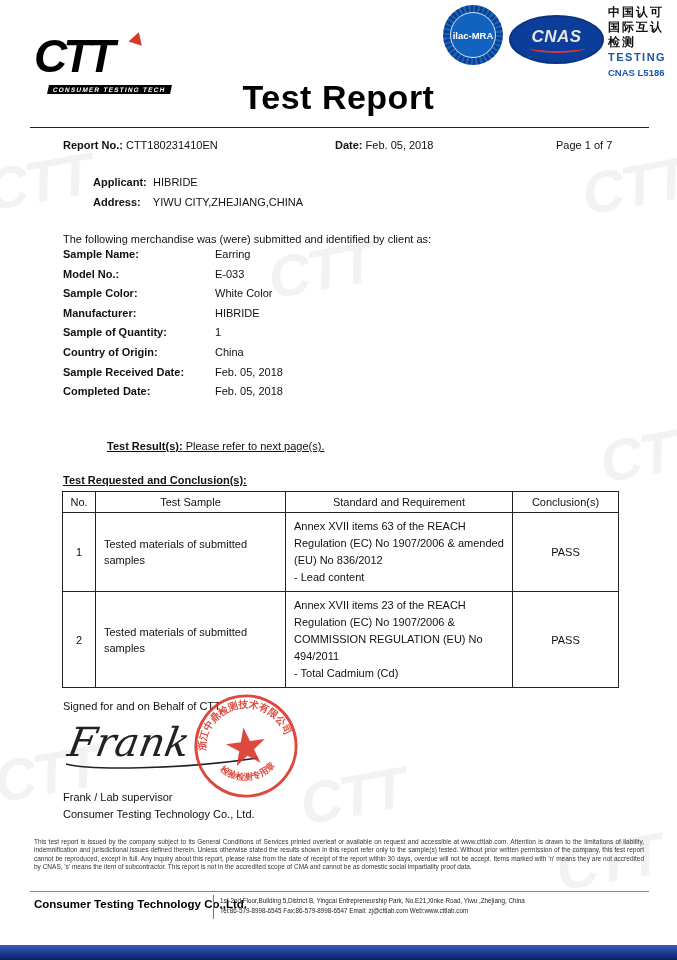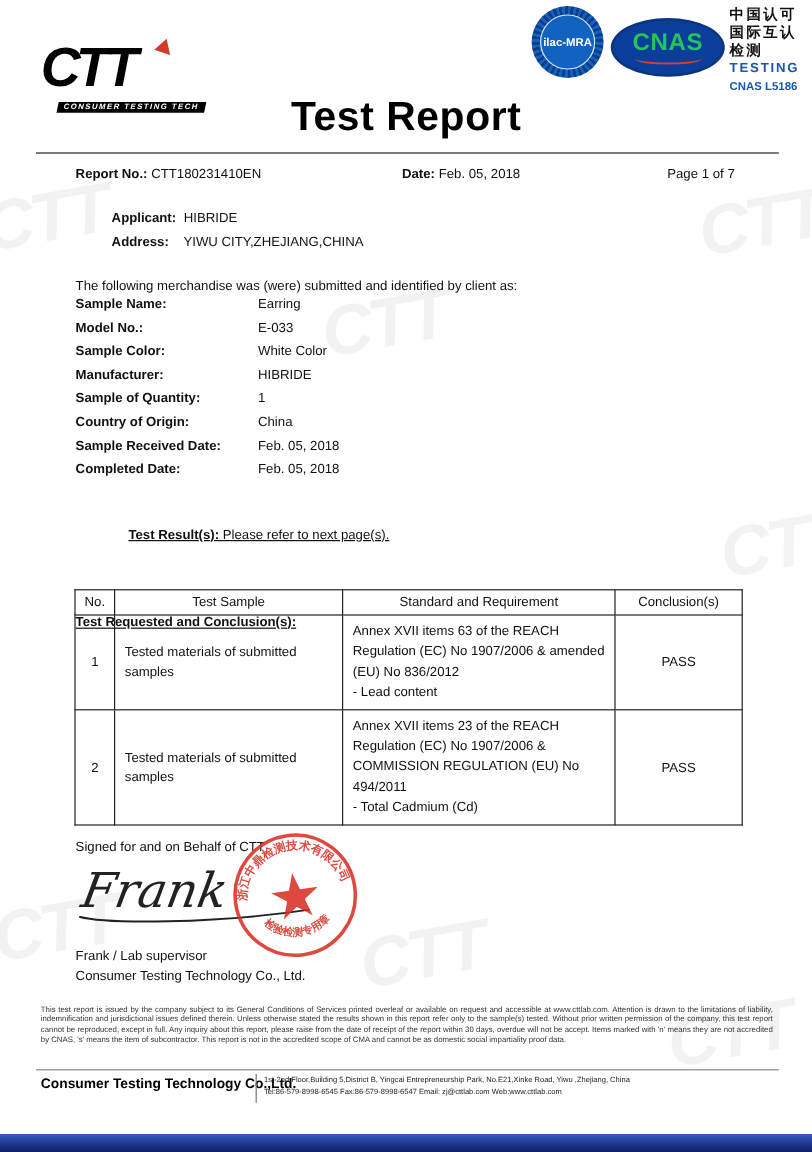--- a/index.html
+++ b/index.html
@@ -49,21 +49,21 @@
     width:46px; height:46px; border-radius:50%; background:#1263c0;
     border:1px solid #d9e6f7; display:flex; align-items:center; justify-content:center;
     color:#fff; font-size:9.5px; font-weight:bold;
   }
   .badge-cnas {
     position:absolute; left:509px; top:15px; width:95px; height:49px;
     background:#0b3e9b; border-radius:50%;
     display:flex; flex-direction:column; align-items:center; justify-content:center;
     border:2px solid #0a347f;
   }
-  .badge-cnas-text { color:#22c55e; font-size:20px; font-weight:bold; letter-spacing:0.5px; }
+  .badge-cnas-text { color:#e5e5e5; font-size:17px; font-weight:bold; font-style:italic; letter-spacing:0.5px; }
   .badge-cnas-swoosh {
     width:56px; height:10px; border-bottom:2px solid #e03a2f;
     border-radius:50%; margin-top:-4px;
   }
   .accred-block { position:absolute; left:608px; top:5px; line-height:15px; white-space:nowrap; }
   .accred-cn { font-size:12px; font-weight:bold; letter-spacing:2px; color:#111; }
   .accred-testing { font-size:11px; font-weight:bold; letter-spacing:1.5px; color:#1a56b0; }
   .accred-no { font-size:9.5px; font-weight:bold; color:#1a56b0; }
 
   .header-rule { position:absolute; left:30px; right:28px; top:127px; border-top:1.5px solid #222; }
@@ -84,21 +84,21 @@
   
   .fields { position:absolute; left:63px; top:248px; font-size:11px; }
   .frow { display:flex; height:19.6px; align-items:flex-start; }
   .frow .flbl { width:152px; font-weight:bold; }
 
   
   .test-result { position:absolute; left:63px; top:440px; font-size:11px; }
   .test-result .tr-lbl { font-weight:bold; text-decoration:underline;margin-left:44px; }
   .test-result .tr-val { text-decoration:underline; }
 
-  .table-title { position:absolute; left:63px; top:474px; font-size:11px; font-weight:bold; text-decoration:underline;margin-top:39px; }
+  .table-title { position:absolute; left:63px; top:474px; font-size:11px; font-weight:bold; text-decoration:underline; }
 
   table.results {
     position:absolute; left:62px; top:491px; width:556px;
     border-collapse:collapse; font-size:11px; table-layout:fixed;
   }
   table.results td, table.results th { border:1px solid #222; font-weight:normal; }
   table.results th { height:21px; text-align:center; }
   .col-no { width:33px; } .col-sample { width:190px; } .col-std { width:227px; } .col-conc { width:106px; }
   td.c-no { text-align:center; vertical-align:middle; }
   td.c-sample { vertical-align:middle; padding:4px 8px; line-height:16px; }

